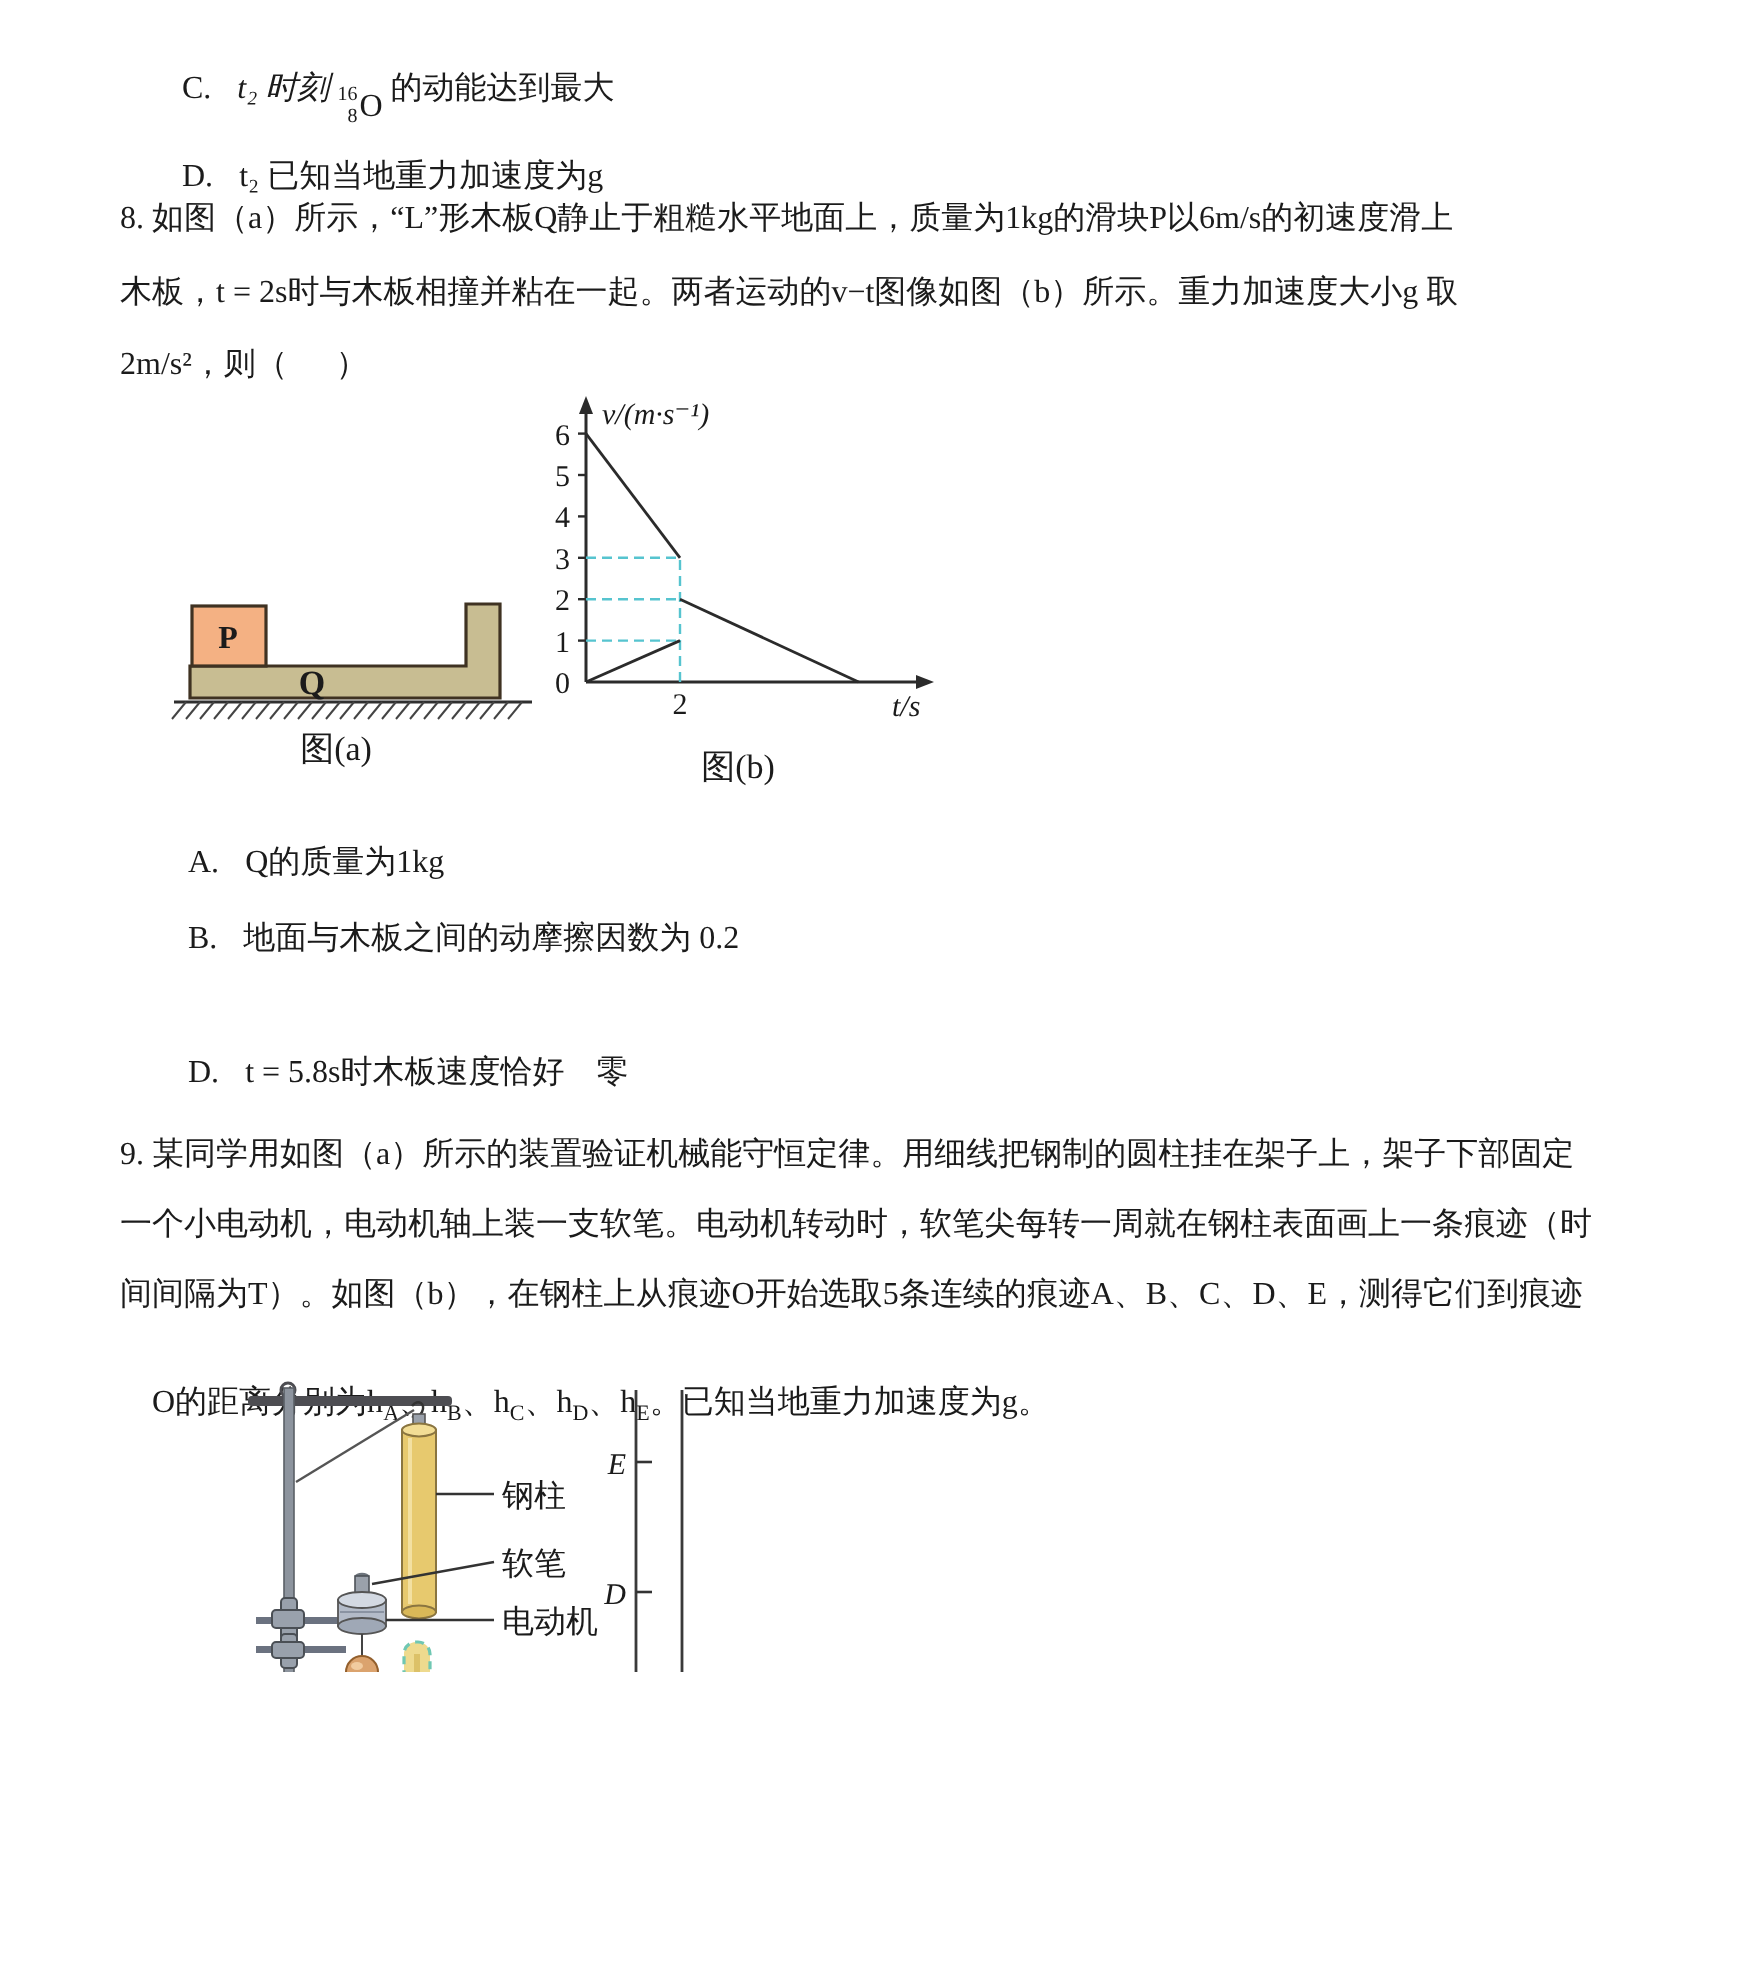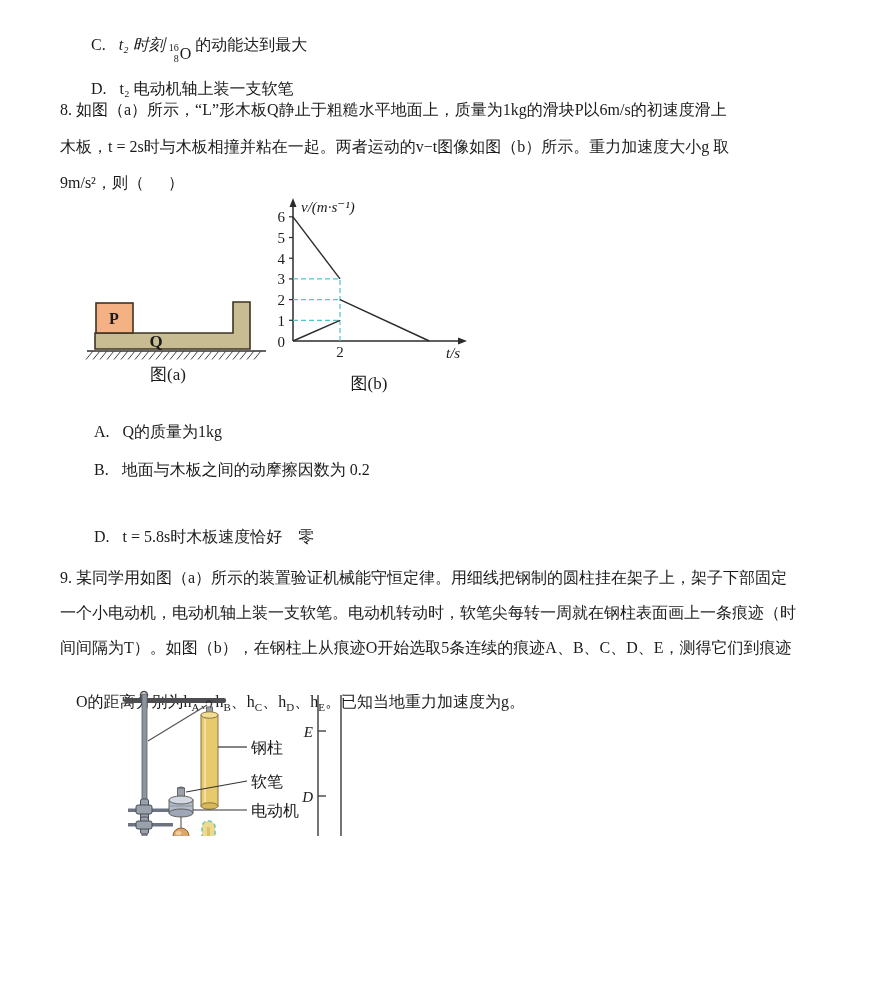--- a/index.html
+++ b/index.html
@@ -18,26 +18,26 @@
 </style>
 </head>
 <body>
 
 <div class="page">
 
   <div class="line" style="left:75px;top:16px">
     <span class="optlabel">C.</span><span class="math-i">t₂ 时刻 </span><span class="isotope"><span class="iso-col"><span>16</span><span>8</span></span><span>O</span></span><span> 的动能达到最大</span>
   </div>
   <div class="line" style="left:75px;top:60px">
-    <span class="optlabel">D.</span><span>t₂ 电动机轴上装一支软笔</span>
+    <span class="optlabel">D.</span><span>t₂ 已知当地重力加速度为g</span>
   </div>
 
   <div class="line" style="left:60px;top:100px">8. 如图（a）所示，“L”形木板Q静止于粗糙水平地面上，质量为1kg的滑块P以6m/s的初速度滑上</div>
   <div class="line" style="left:60px;top:137px">木板，t = 2s时与木板相撞并粘在一起。两者运动的v−t图像如图（b）所示。重力加速度大小g 取</div>
-  <div class="line" style="left:60px;top:173px">9m/s²，则（      ）</div>
+  <div class="line" style="left:60px;top:173px">2m/s²，则（      ）</div>
 
   <svg class="abs" style="left:82px;top:293px" width="195" height="100" viewBox="0 0 195 100">
     <path d="M13,40 L13,56 L168,56 L168,9 L151,9 L151,40 Z" fill="#c8bd92" stroke="#3f3222" stroke-width="1.6"></path>
     <rect x="14" y="10" width="37" height="30" fill="#f4b183" stroke="#3f3222" stroke-width="1.6"></rect>
     <text x="32" y="31" text-anchor="middle" font-size="16" font-weight="bold" fill="#4a2408">P</text>
     <text x="74" y="54" text-anchor="middle" font-size="17" font-weight="bold" fill="#222222">Q</text>
     <line x1="5" y1="58" x2="184" y2="58" stroke="#2f2f2f" stroke-width="1.6"></line>
     <g id="hatch8">
         <line x1="11" y1="58" x2="4" y2="66.5" stroke="#444444" stroke-width="1"></line>
         <line x1="18" y1="58" x2="11" y2="66.5" stroke="#444444" stroke-width="1"></line>

